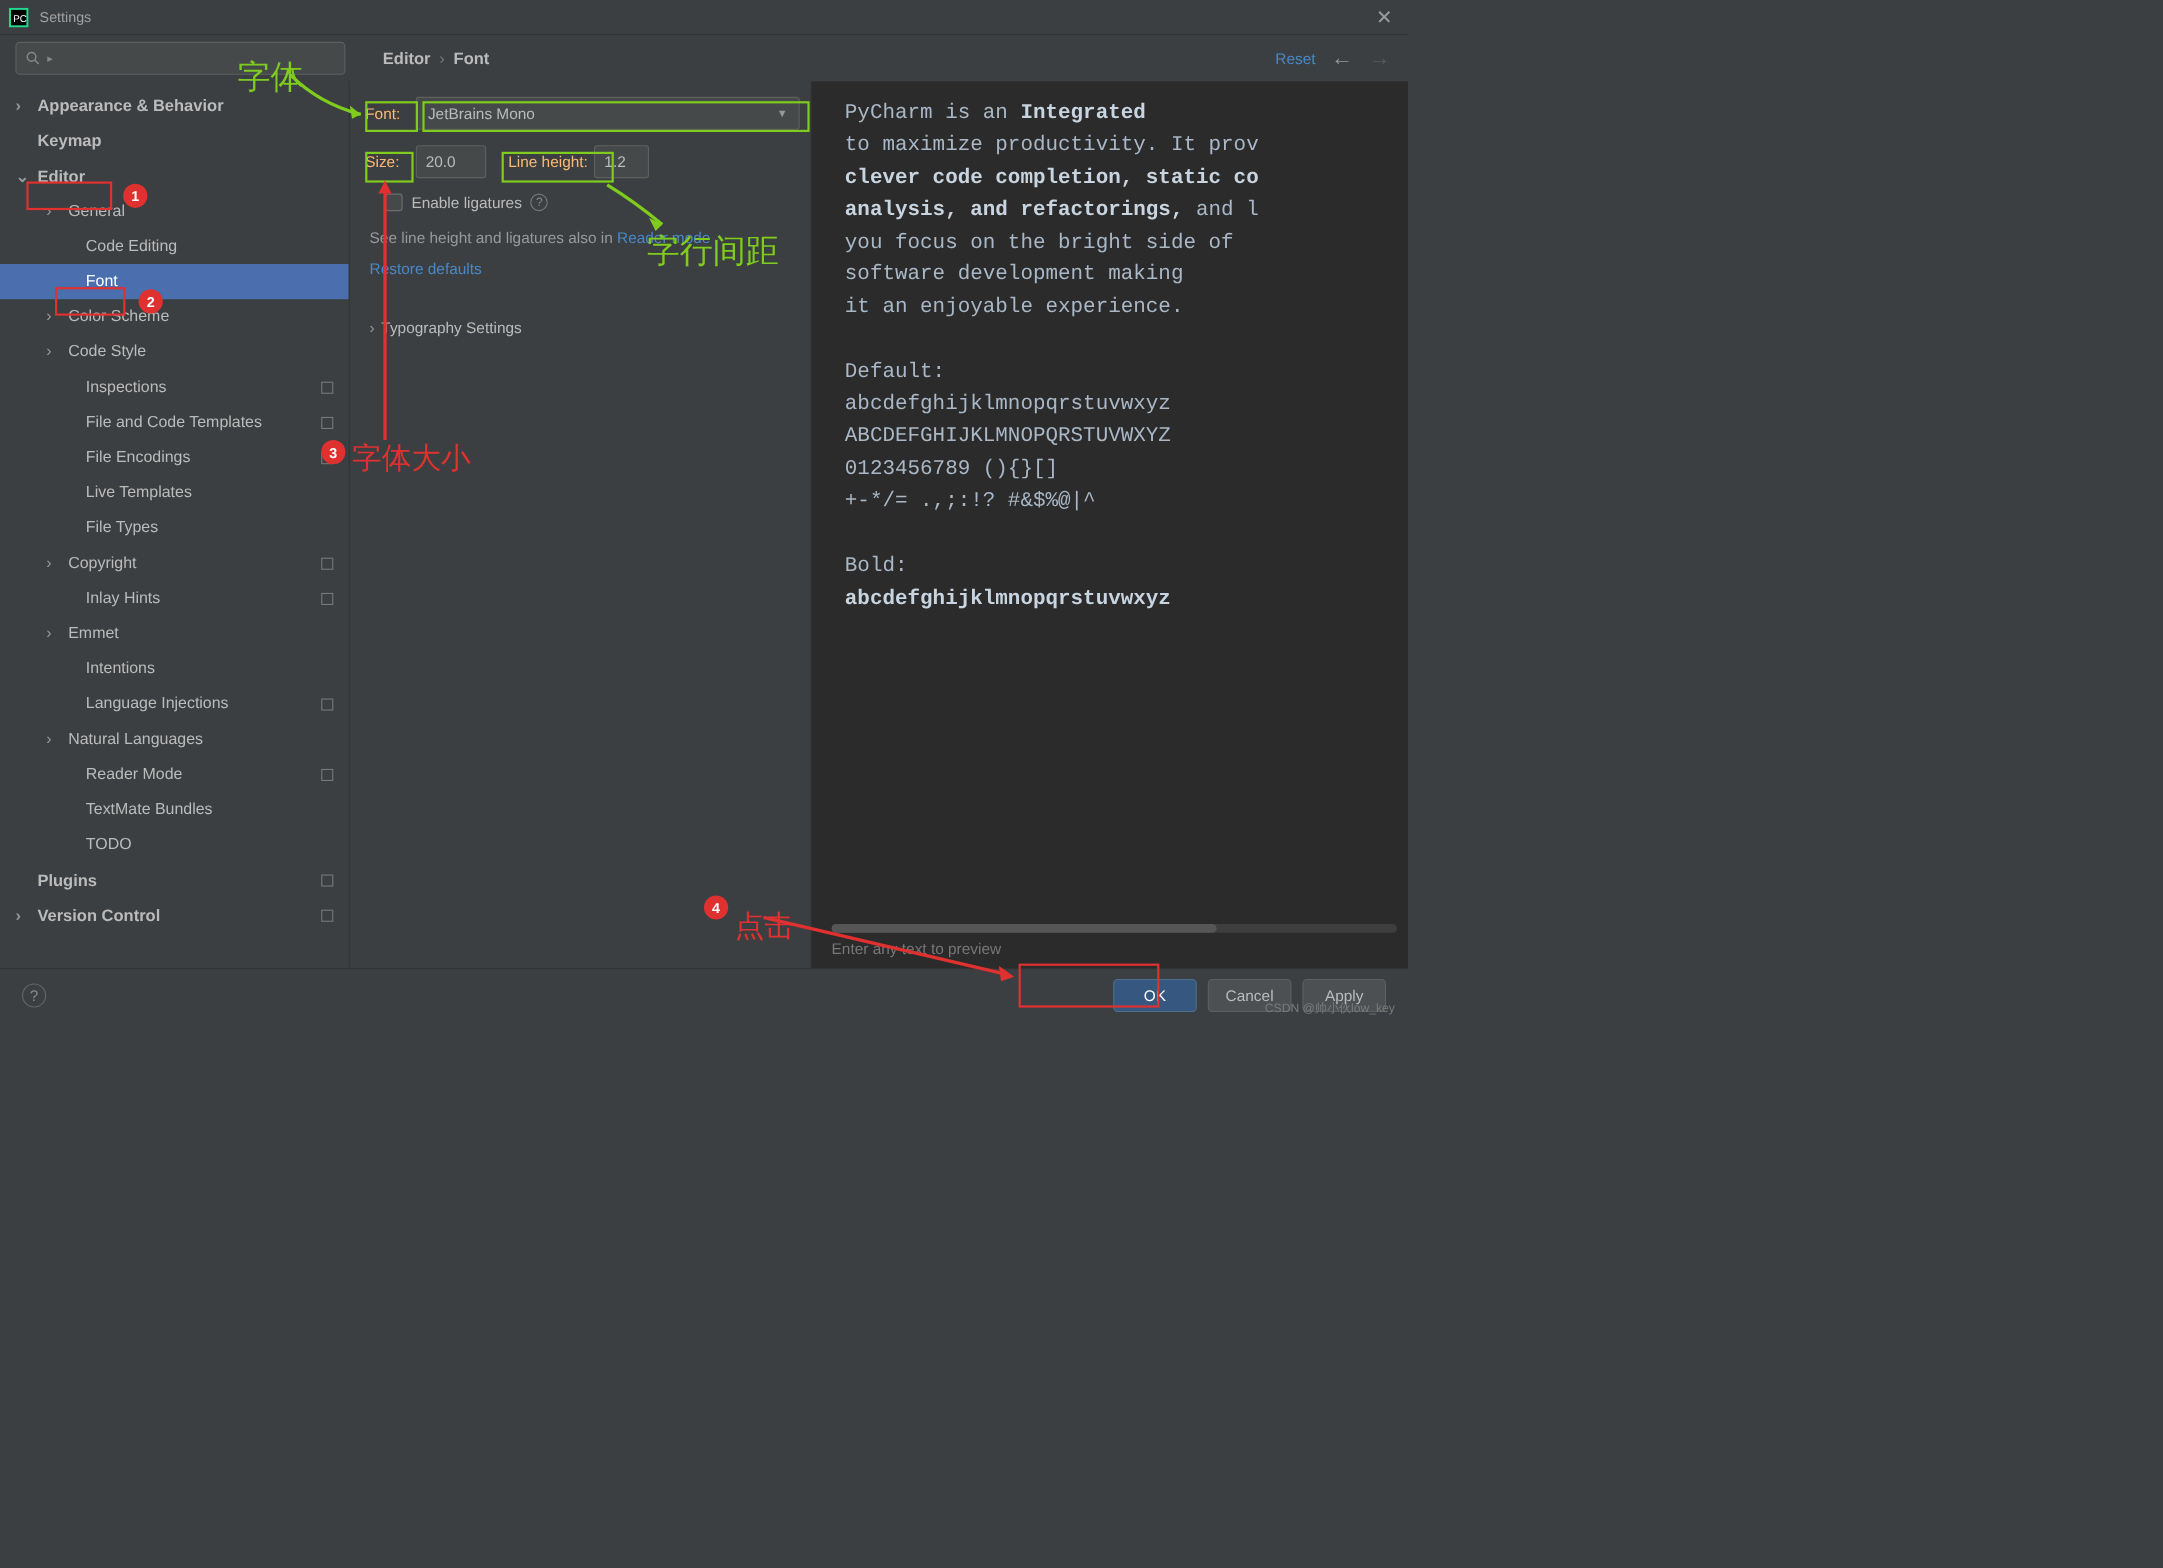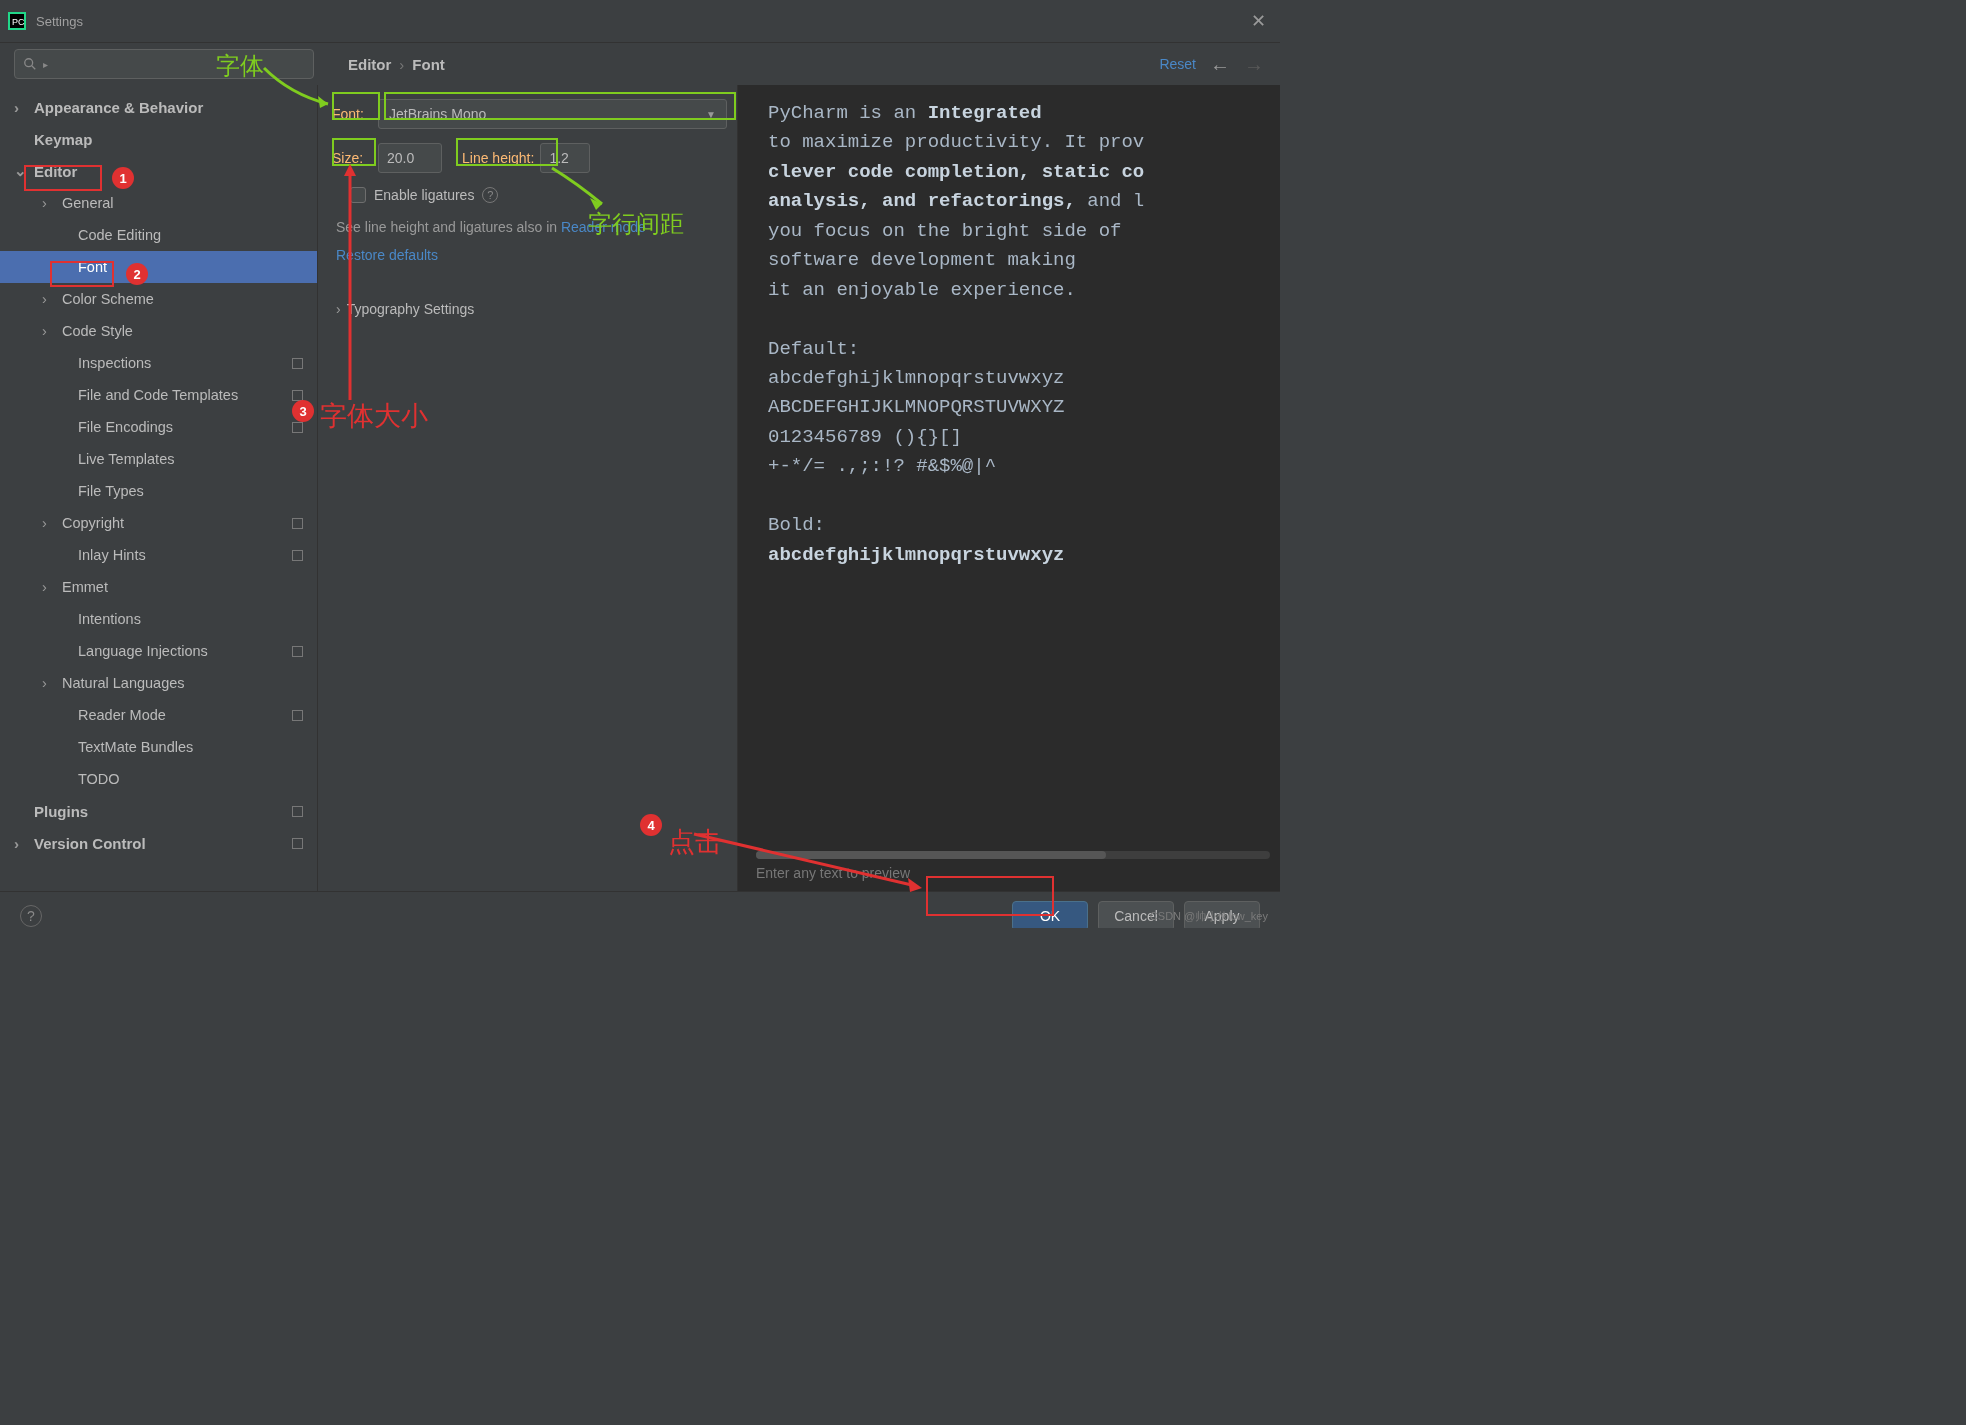--- a/index.html
+++ b/index.html
@@ -7,21 +7,21 @@
   font-family: "Segoe UI", Arial, sans-serif;
   background: #3c3f41;
   color: #bbbbbb;
   width: 1280px;
   height: 928px;
   overflow: hidden;
   position: relative;
   font-size: 14px;
 }
 .titlebar {
-  height: 43px;
+  height: 32px;
   display: flex;
   align-items: center;
   padding: 0 8px;
   background: #3c3f41;
   border-bottom: 1px solid #323232;
 }
 .titlebar .app-icon { width: 18px; height: 18px; margin-right: 10px; }
 .titlebar .title { color: #a0a0a0; font-size: 13px; }
 .titlebar .close { margin-left: auto; color: #9a9a9a; font-size: 18px; cursor: pointer; padding: 0 6px; }
 .hdr-row {
@@ -145,21 +145,21 @@
 }
 .footer .q { width:22px;height:22px;border:1px solid #666;border-radius:50%;display:flex;align-items:center;justify-content:center;color:#888;}
 .footer .btns { margin-left:auto; display:flex; gap:10px;}
 .btn { min-width:76px; height:30px; border:1px solid #5e6060; background:#4c5052; color:#bbb; border-radius:4px; display:flex;align-items:center;justify-content:center; cursor:pointer; font-size:14px;}
 .btn.primary { background:#365880; border-color:#4a708b; color:#fff;}
 
 .anno { position:absolute; pointer-events:none; }
 .redbox { border:2px solid #e03131; }
 .grnbox { border:2px solid #7fcc1f; }
 .badge { width:22px;height:22px;background:#e03131;border-radius:50%;color:#fff;display:flex;align-items:center;justify-content:center;font-size:13px;font-weight:600;}
-.anno-txt-g { color:#7fcc1f; font-size:24px; font-weight:500;}
+.anno-txt-g { color:#7fcc1f; font-size:30px; font-weight:500;}
 .anno-txt-r { color:#e03131; font-size:27px; font-weight:500;}
 .watermark { position:absolute; right:12px; bottom:4px; color:#7a7a7a; font-size:11px;}
 svg.arrow { position:absolute; pointer-events:none; overflow:visible;}
 </style>
 </head>
 <body>
 
 <div class="titlebar">
   <span class="app-icon">
     <svg viewBox="0 0 18 18">

